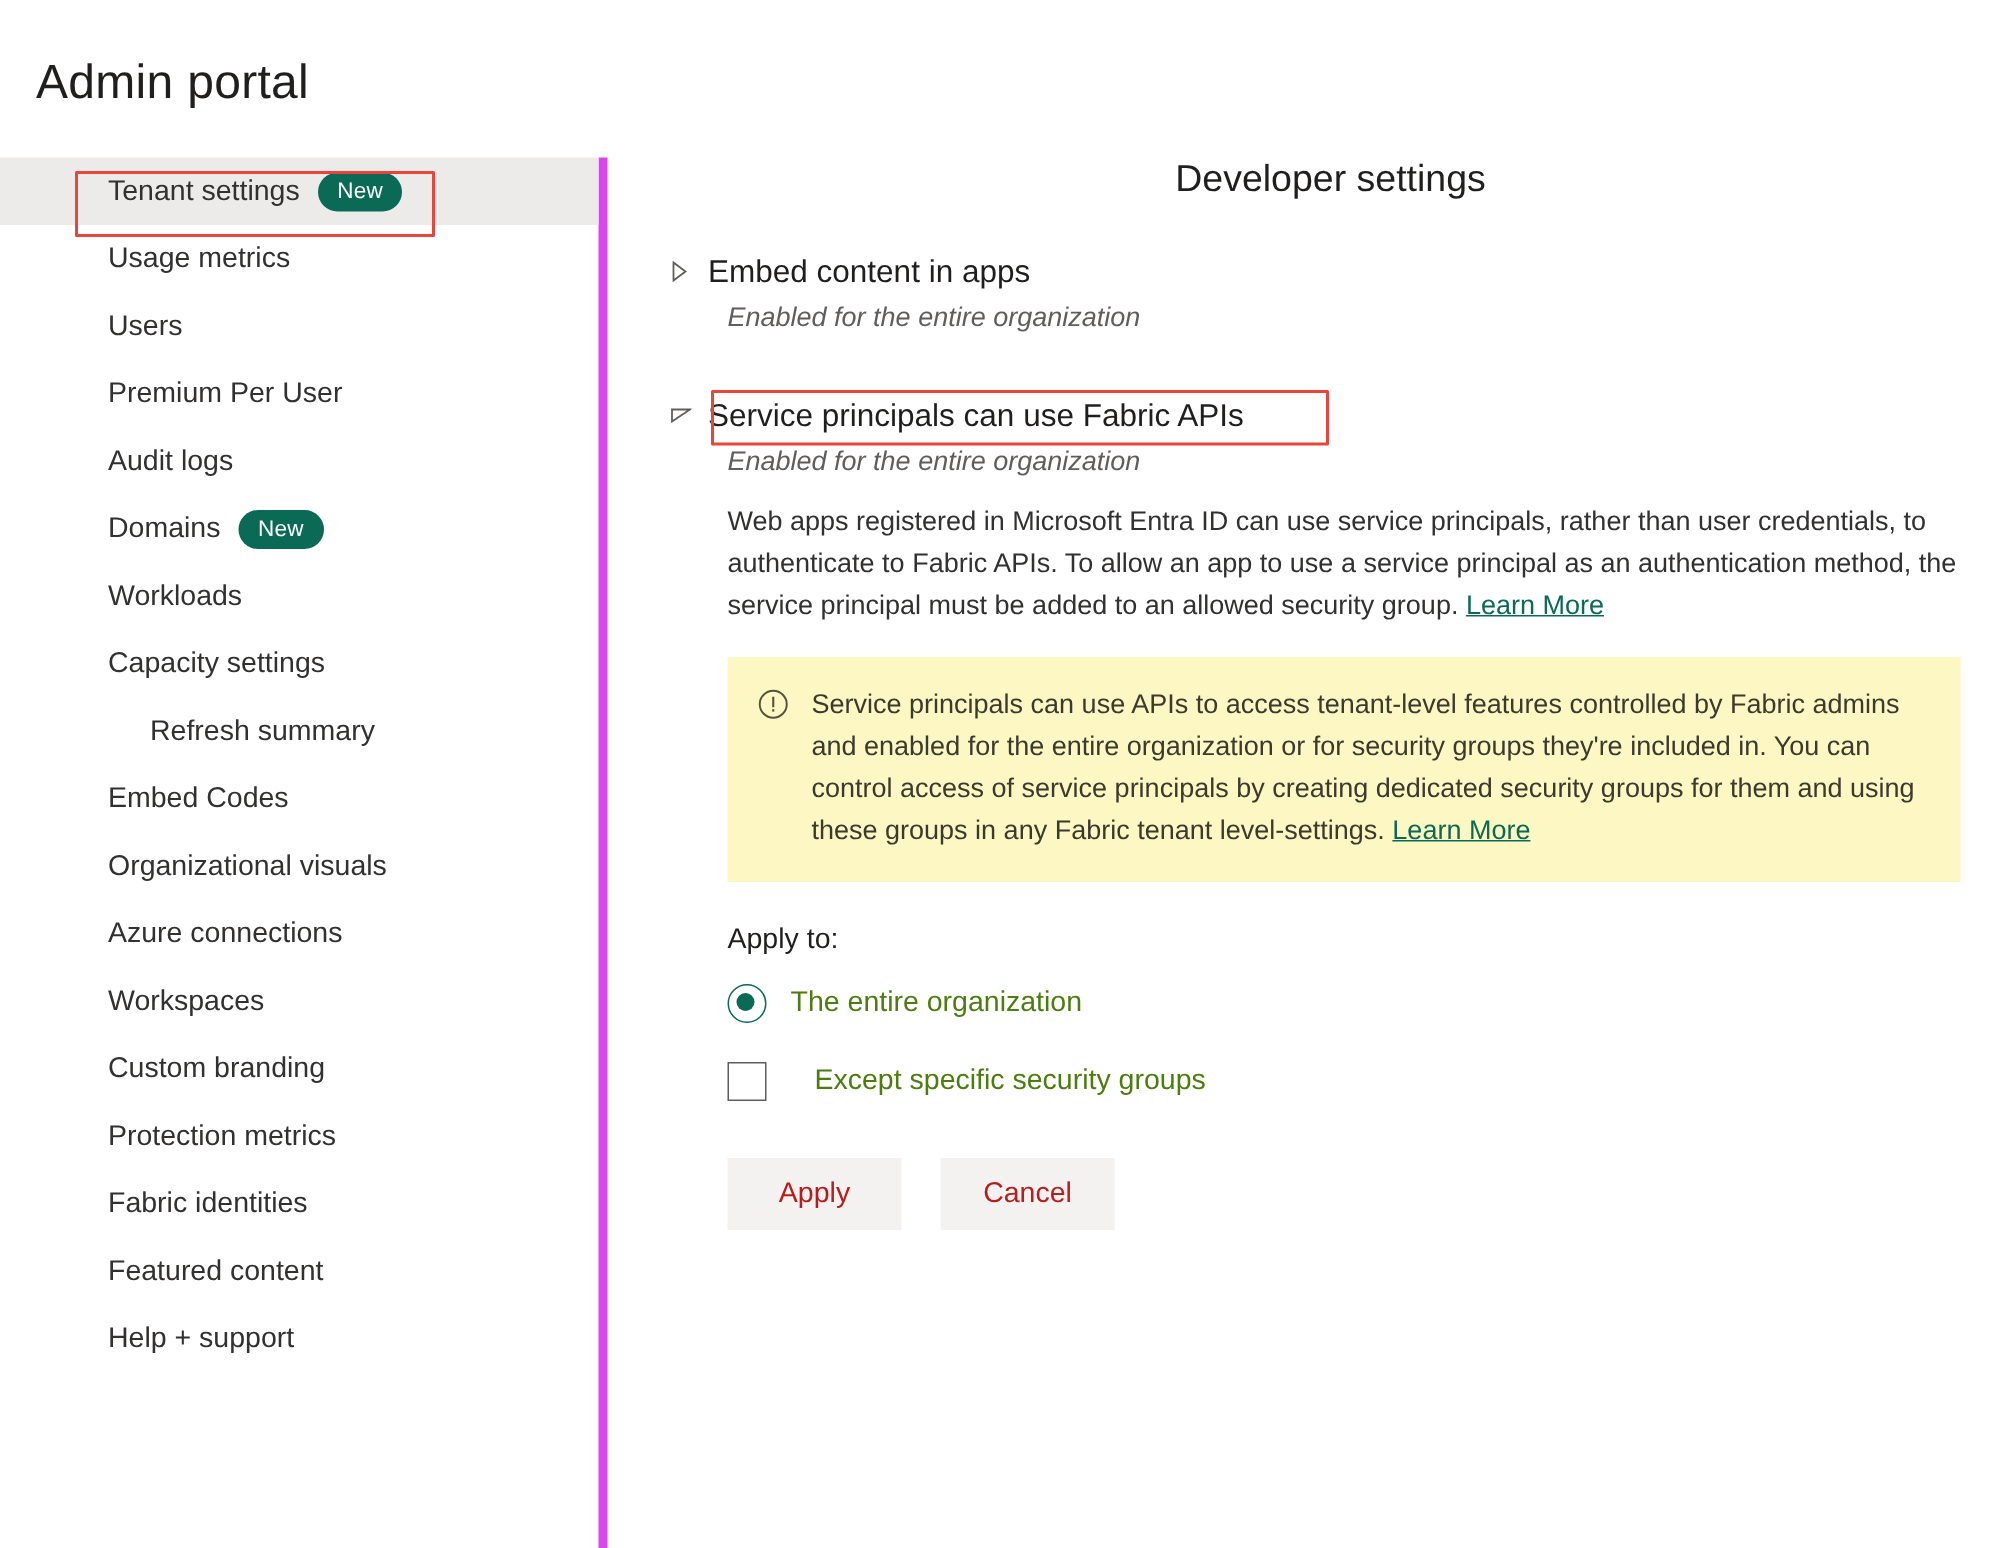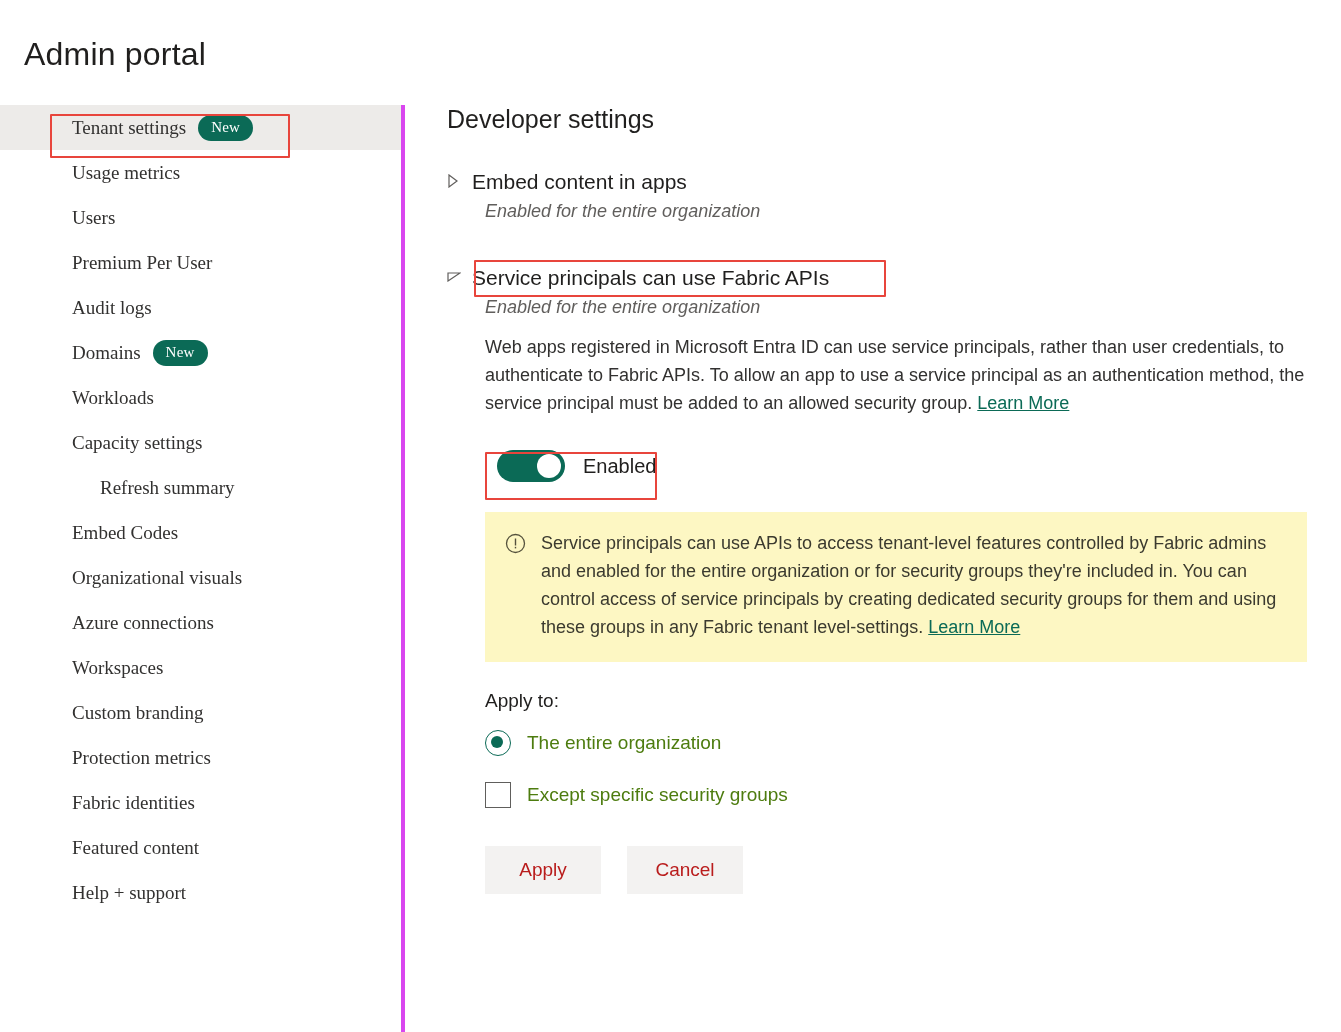--- a/index.html
+++ b/index.html
@@ -24,23 +24,22 @@
     letter-spacing: 0.2px;
   }
 
   
   #sidebar {
     position: absolute;
     left: 0;
     top: 105px;
     width: 405px;
     height: 927px;
-    border-right: 4px solid #d946ef;
+    border-right: 6px solid #d946ef;
     background: #ffffff;
-    font-family: Liberation Serif, serif;
   }
 
   .nav-item {
     position: relative;
     height: 45px;
     display: flex;
     align-items: center;
     padding-left: 72px;
     font-size: 19px;
     color: #323130;
@@ -80,20 +79,21 @@
     left: 447px;
     top: 105px;
     width: 880px;
   }
 
   #main-heading {
     font-size: 25px;
     color: #201f1e;
     font-weight: 400;
     margin-bottom: 34px;
+    text-align: center;
   }
 
   .setting-block {
     position: relative;
     margin-bottom: 22px;
   }
 
   .setting-head {
     display: flex;
     align-items: flex-start;
@@ -370,29 +370,20 @@
 
     <div class="hl-box" style="left:27px; top:-4px; width:412px; height:37px;"></div>
 
     <div class="setting-body">
 
       <div class="setting-desc">
         <span>Web apps registered in Microsoft Entra ID can use service principals, rather than user credentials, to authenticate to Fabric APIs. To allow an app to use a service principal as an authentication method, the service principal must be added to an allowed security group.</span>
         <a class="learn-more">Learn More</a>
       </div>
 
-      <div style="position:relative; width:fit-content;">
-        <div class="toggle-row">
-          <div class="toggle">
-            <div class="knob"></div>
-          </div>
-          <span class="toggle-label">Enabled</span>
-        </div>
-        <div class="hl-box" style="left:0px; top:12px; width:172px; height:48px;"></div>
-      </div>
 
       <div class="info-banner">
         <span class="info-icon">
           <svg width="21" height="21" viewBox="0 0 21 21">
             <circle cx="10.5" cy="10.5" r="9" fill="none" stroke="#54513c" stroke-width="1.3"></circle>
             <rect x="9.8" y="5.5" width="1.4" height="7" fill="#54513c"></rect>
             <rect x="9.8" y="13.8" width="1.4" height="1.6" fill="#54513c"></rect>
           </svg>
         </span>
         <div class="info-text">
@@ -402,21 +393,21 @@
       </div>
 
       <div class="apply-label">Apply to:</div>
 
       <div class="radio-row">
         <span class="radio checked"></span>
         <span class="radio-label">The entire organization</span>
       </div>
 
 
-      <div class="check-row" style="margin-top:26px;">
+      <div class="check-row" style="margin-top:26px;gap:16px;">
         <span class="checkbox"></span>
         <span class="check-label">Except specific security groups</span>
       </div>
 
       <div class="btn-row">
         <button class="btn">Apply</button>
         <button class="btn">Cancel</button>
       </div>
 
     </div>

